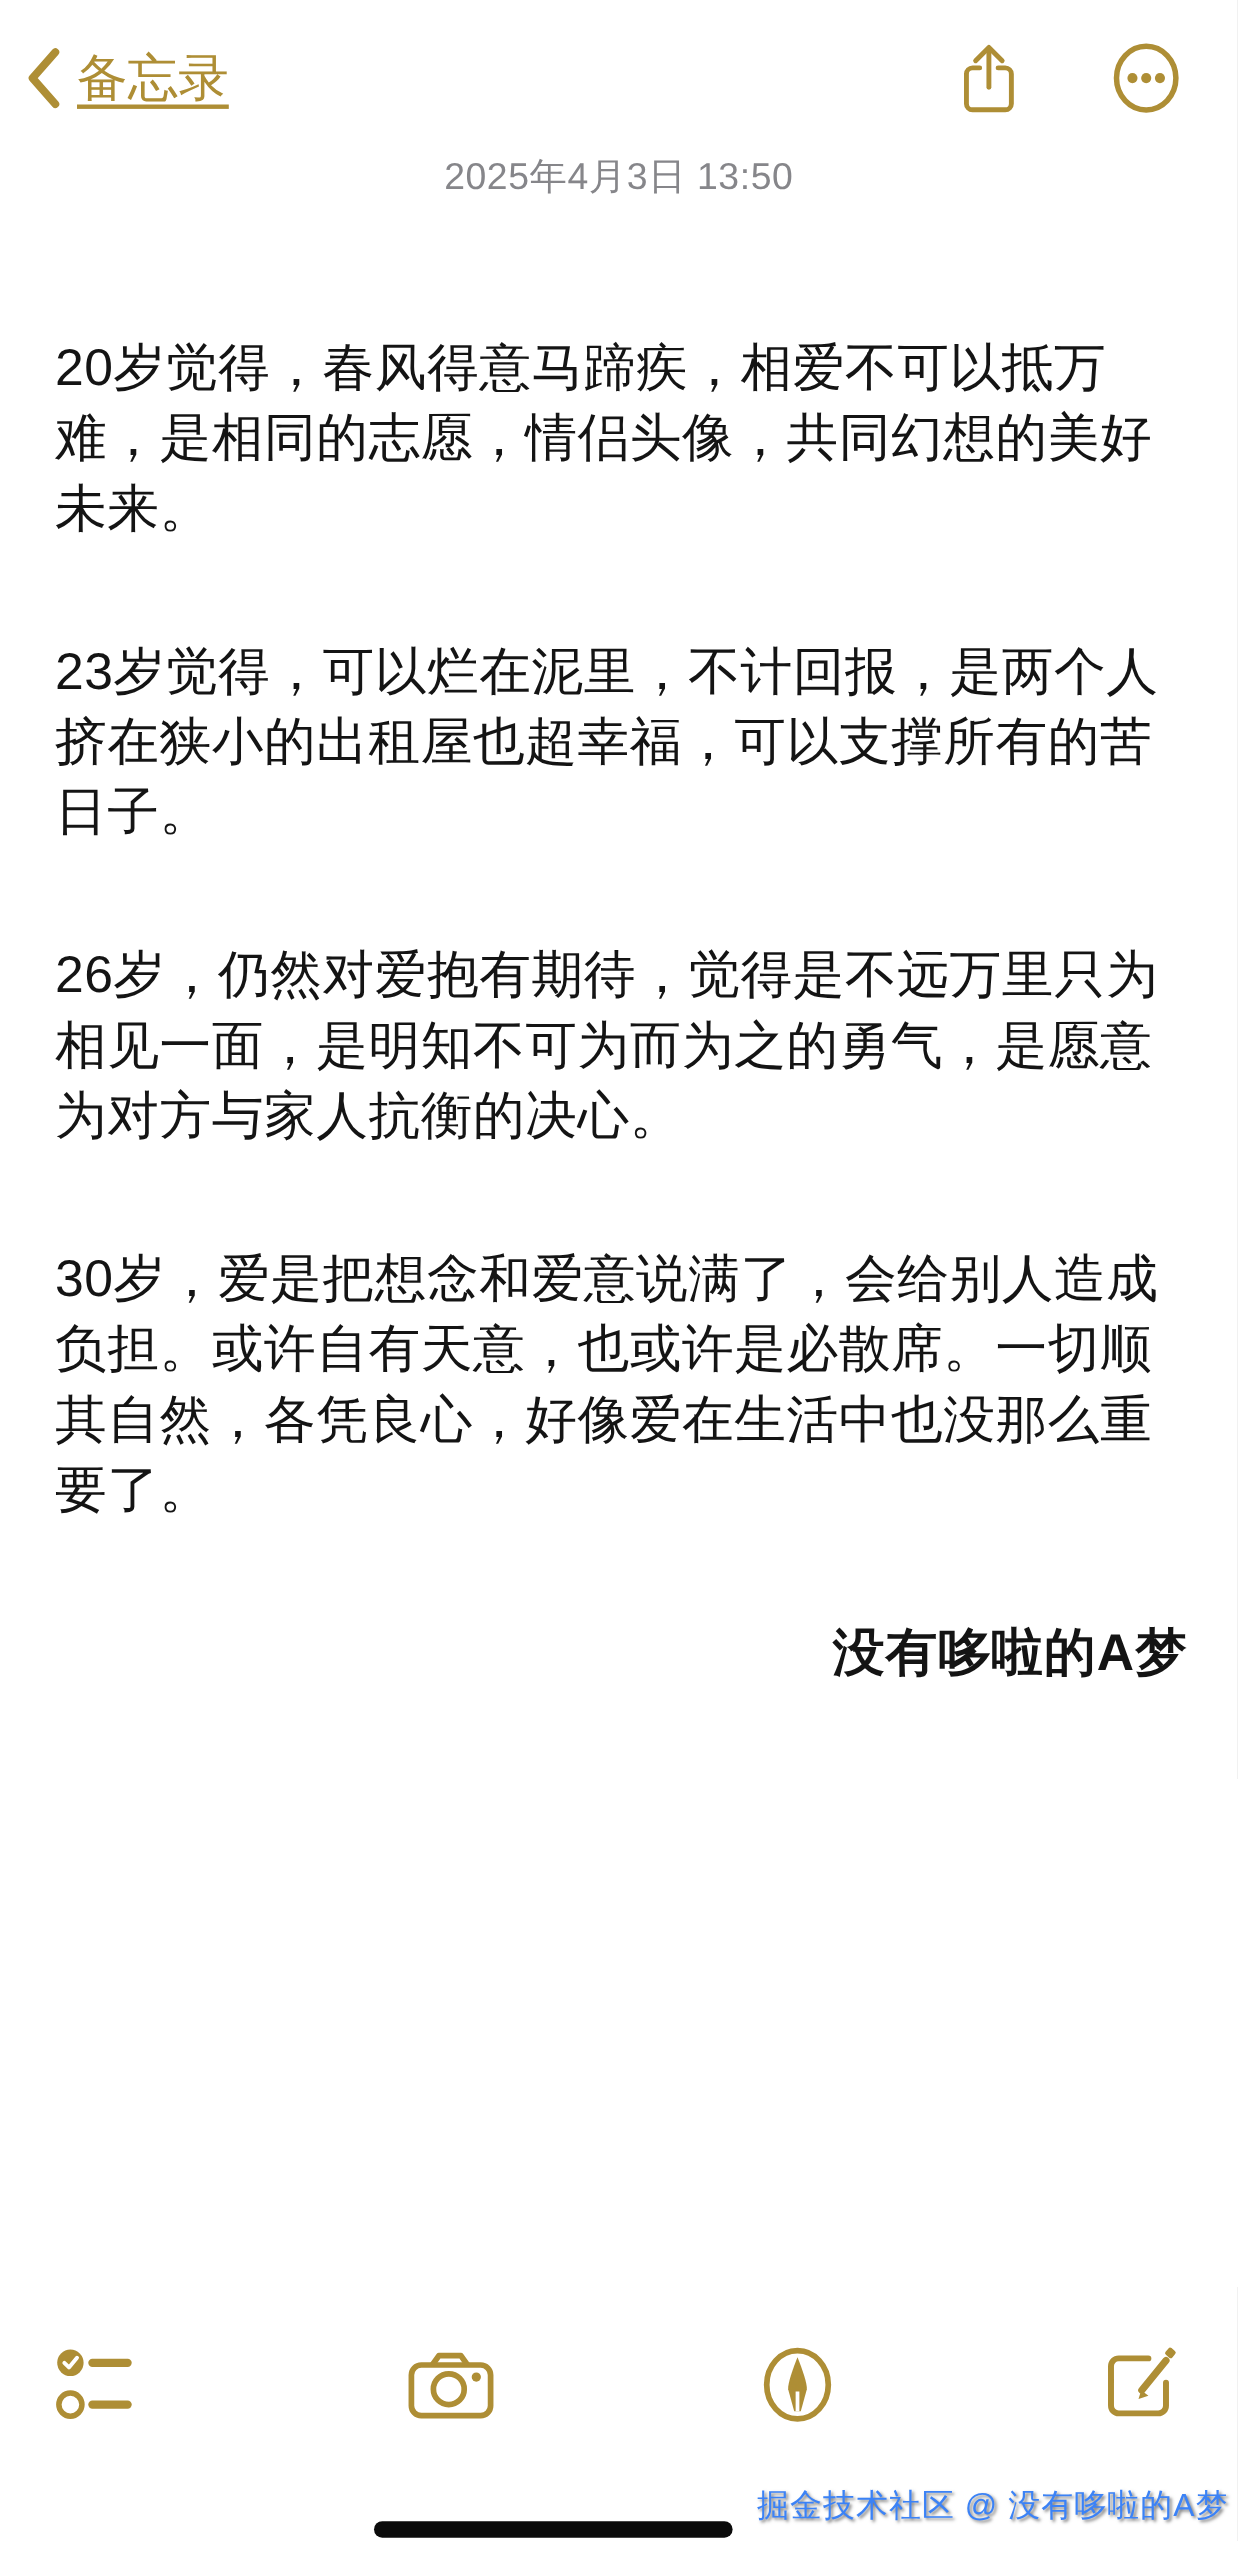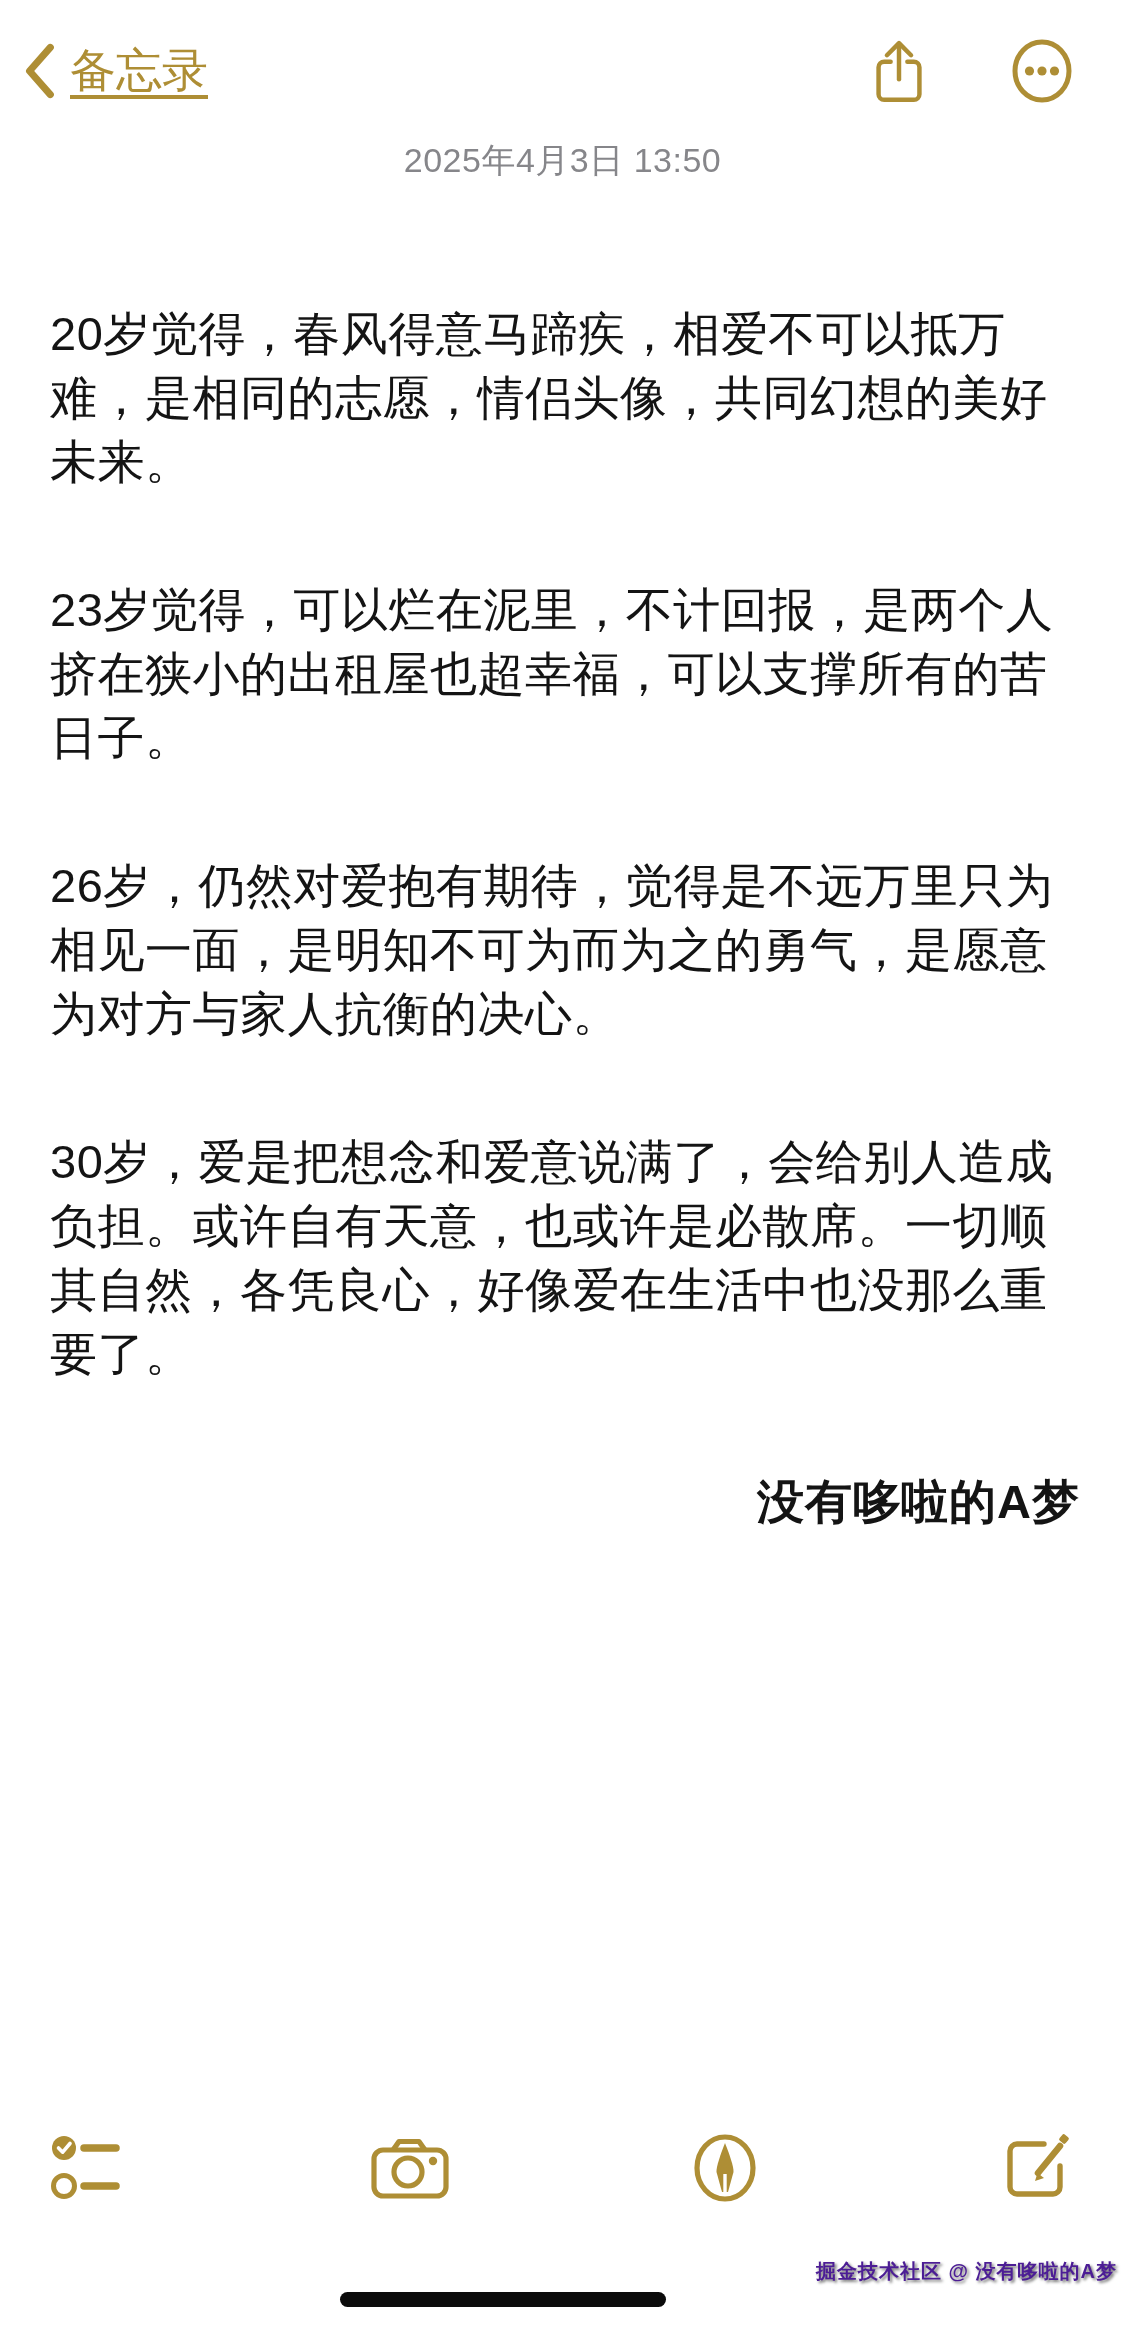--- a/index.html
+++ b/index.html
@@ -19,21 +19,21 @@
   
   .note-date{position:absolute;top:106px;left:0;right:0;text-align:center;font-size:34px;color:var(--date-text);letter-spacing:0.5px;margin-top:32px;}
   
   .note-body{position:absolute;top:302px;left:50px;right:45px;color:var(--body-text);}
   .para{margin:0 0 84px 0;font-size:47px;line-height:64px;letter-spacing:0.5px;font-weight:500;}
   .signature{text-align:right;font-size:47px;line-height:64px;font-weight:700;letter-spacing:1px;}
   
   .toolbar{position:absolute;left:0;right:0;top:2122px;height:92px;display:flex;align-items:center;justify-content:space-between;padding:0 52px 0 50px;box-sizing:border-box;color:var(--accent-gold);}
   .tool-btn{display:block;cursor:pointer;color:var(--accent-gold);}
   
-  .watermark{position:absolute;top:2258px;right:8px;font-size:20px;font-weight:700;color:#4c1d95;text-shadow:2px 2px 3px rgba(0,0,0,0.55);letter-spacing:1px;}
+  .watermark{position:absolute;top:2258px;right:8px;font-size:29px;font-weight:400;color:#3b82f6;text-shadow:2px 2px 3px rgba(0,0,0,0.55);letter-spacing:1px;}
   .home-indicator{position:absolute;top:2292px;left:340px;width:326px;height:15px;border-radius:8px;background:#0b0b0b;}
 </style>
 </head>
 <body>
 
 <div class="phone">
 
   <div class="navbar">
     <div class="back-button">
       <svg class="back-chevron" viewBox="0 0 36 60">

